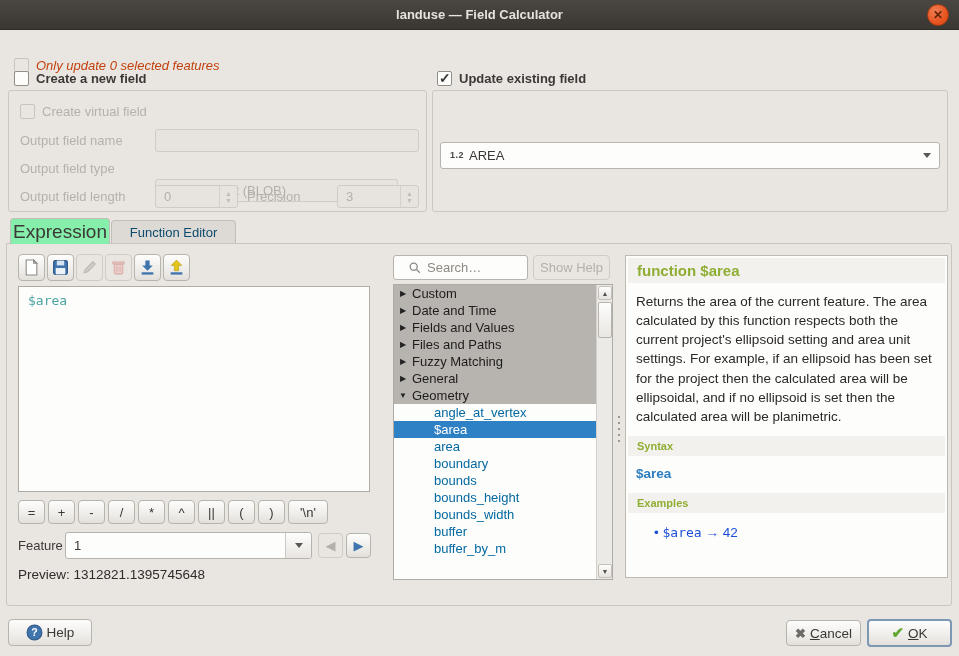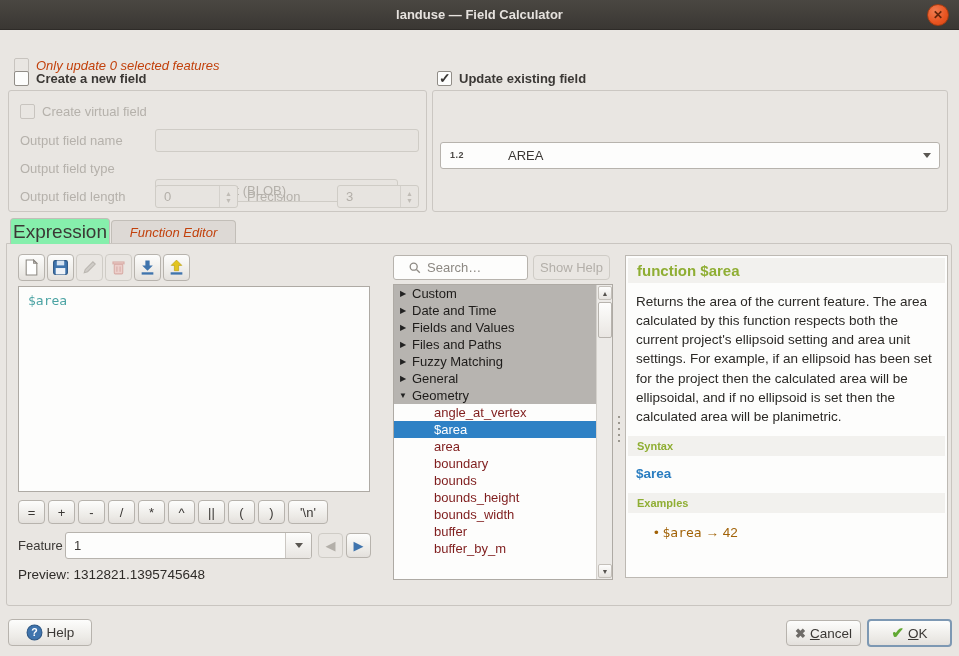--- a/index.html
+++ b/index.html
@@ -20,21 +20,21 @@
   
   .cb { display:inline-block; width:15px; height:15px; border:1px solid #918d87; border-radius:2px;
     background:#fdfdfc; vertical-align:-3px; margin-right:7px; position:relative; }
   .cb.checked::after { content:"✓"; position:absolute; left:1px; top:-2px; font-size:14px; color:#3b3835; font-weight:bold; }
   .cb.disabled { border-color:#c8c4bf; background:transparent; }
   .btn { background:linear-gradient(#fdfdfc,#eceae6 70%,#e3e0dc); border:1px solid #b7b3ad; border-radius:4px;
     display:flex; align-items:center; justify-content:center; cursor:pointer; color:#3b3835; }
   .btn.disabled { background:#e9e6e2; border-color:#cfccc6; color:#b3afa9; cursor:default; }
   .input, .combo { background:#fdfdfc; border:1px solid #b7b3ad; border-radius:3px; }
   .input.disabled, .combo.disabled { background:#e7e4e0; border-color:#cfccc6; color:#b3afa9; }
-  .combo { display:flex; align-items:center;gap:39px; }
+  .combo { display:flex; align-items:center; }
   .combo .arrow { margin-left:auto; width:0; height:0; border-left:4px solid transparent;
     border-right:4px solid transparent; border-top:5px solid #5a5752; margin-right:8px; }
   .combo.disabled .arrow { border-top-color:#c0bcb6; }
   .grouplabel { font-weight:bold; font-size:13px; }
   .frame { position:absolute; border:1px solid #cbc7c2; border-radius:3px; }
 
   
   .only-update { position:absolute; left:14px; top:58px; color:#c2410c;font-style:italic; }
   .create-new { position:absolute; left:14px; top:71px; }
   .update-existing { position:absolute; left:437px; top:71px; }
@@ -50,21 +50,21 @@
   .prec-spin { left:337px; top:185px; width:82px; }
   .spin-arrows { margin-left:auto; width:18px; height:100%; border-left:1px solid #d4d1cc;
     display:flex; flex-direction:column; align-items:center; justify-content:center; color:#c0bcb6; font-size:7px; line-height:7px; }
   .field-combo { position:absolute; left:440px; top:142px; width:500px; height:27px; padding-left:9px; }
   .badge-12 { font-size:9px; font-weight:bold; color:#4b4845; letter-spacing:0.5px; margin-right:5px; margin-top:-2px; }
 
   
   .tab { position:absolute; top:218px; border:1px solid #c2beb8; border-bottom:none;
     border-radius:4px 4px 0 0; display:flex; align-items:center; justify-content:center; cursor:pointer; }
   .tab.active { left:10px; width:100px; height:26px; background:#86efac; z-index:3; font-size:19px; }
-  .tab.inactive { left:111px; width:125px; height:24px; top:220px; background:#ddd9d5; color:#c2410c;font-style:italic; }
+  .tab.inactive { left:111px; width:125px; height:24px; top:220px; background:#ddd9d5; color:#0c4a6e; }
   .pane { position:absolute; left:6px; top:243px; width:946px; height:363px; border:1px solid #c9c5c0; border-radius:0 3px 3px 3px; background:#e9e6e2; }
 
   
   .tool-btn { position:absolute; top:254px; width:27px; height:27px; }
   .editor { position:absolute; left:18px; top:286px; width:352px; height:206px; background:#fdfdfc; border:1px solid #aeaaa4; }
   .editor .code { font-family:"DejaVu Sans Mono", monospace; font-size:13px; color:#4ba3a3; padding:6px 0 0 9px; }
 
   .op-btn { position:absolute; top:500px; height:24px; width:27px; font-size:13px; }
   .op-wide { width:40px; }
 
@@ -81,38 +81,38 @@
   
   .search-box { position:absolute; left:393px; top:255px; width:135px; height:25px; display:flex; align-items:center; padding-left:6px;justify-content:flex-end; }
   .search-box input { border:none; outline:none; background:transparent; width:100px; font-size:13px; color:#3b3835; font-family:inherit; }
   .search-box input::placeholder { color:#8d8983; }
   .showhelp-btn { position:absolute; left:533px; top:255px; width:77px; height:25px; font-size:13px; }
   .flist { position:absolute; left:393px; top:284px; width:220px; height:296px; background:#fdfdfc; border:1px solid #aeaaa4; overflow:hidden; }
   .rows { position:absolute; left:0; top:0; width:204px; }
   .trow { height:17px; line-height:17px; font-size:13px; white-space:nowrap; cursor:pointer; display:flex; }
   .trow.group { background:#b7b4b0; color:#1e1c1a; }
   .trow .exp { width:18px; text-align:center; font-size:8px; color:#222; flex:none; }
-  .trow.child { padding-left:40px; color:#7f1d1d; }
+  .trow.child { padding-left:40px; color:#0369a1; }
   .trow.selected { background:#2e81c5; color:#ffffff; }
   .vscroll { position:absolute; right:0; top:0; width:16px; height:100%; background:#eceae7; border-left:1px solid #d4d1cc; }
   .vs-btn { position:absolute; left:1px; width:14px; height:14px; font-size:7px; color:#55524e; display:flex; align-items:center; justify-content:center; background:linear-gradient(#fdfdfc,#e6e3df); border:1px solid #c4c0ba; border-radius:2px; }
   .vs-up { top:1px; } .vs-down { bottom:1px; }
   .vs-thumb { position:absolute; left:1px; top:17px; width:14px; height:36px; background:linear-gradient(#fdfdfc,#e9e6e2); border:1px solid #b7b3ad; border-radius:2px; }
   .splitter { position:absolute; left:614px; top:284px; width:10px; height:296px; cursor:col-resize; }
   .splitter .dots { position:absolute; left:4px; top:132px; width:2px; height:30px;
     background-image:repeating-linear-gradient(#9b978f 0 2px, transparent 2px 6px); }
 
   
   .help-panel { position:absolute; left:625px; top:255px; width:323px; height:323px; background:#fdfdfc; border:1px solid #bdb9b3; overflow:hidden; }
   .hband { background:#f2f1ee; padding:4px 9px; color:#8fae33; font-weight:bold; }
   .hband.title { font-size:15px; margin:2px 2px 0 2px; }
   .hdesc { padding:9px 10px 6px 10px; font-size:13.5px; line-height:1.42; color:#2b2926; }
   .hband.sect { font-size:11px; margin:4px 2px; }
   .hsyntax { padding:6px 10px 8px 10px; color:#2a7dc0; font-weight:bold; font-size:13.5px; }
-  .hexample { padding:8px 10px 0 28px; font-size:13.5px; color:#a16207; }
+  .hexample { padding:8px 10px 0 28px; font-size:13.5px; color:#1d4ed8; }
   .hexample .mono { font-family:"DejaVu Sans Mono", monospace; font-size:13px; }
 
   
   .foot-btn { position:absolute; height:27px; font-size:13.5px; gap:4px; }
   .help-btn { left:8px; top:619px; width:84px; }
   .cancel-btn { left:786px; top:620px; width:75px; height:26px; }
   .ok-btn { left:867px; top:619px; width:85px; height:28px; border:2px solid #7d98b3; }
   .ul::first-letter { text-decoration:underline; }
   .x-icon { color:#6e6b67; font-weight:bold; font-size:13px; }
   .check-icon { color:#61a832; font-weight:bold; font-size:15px; }

